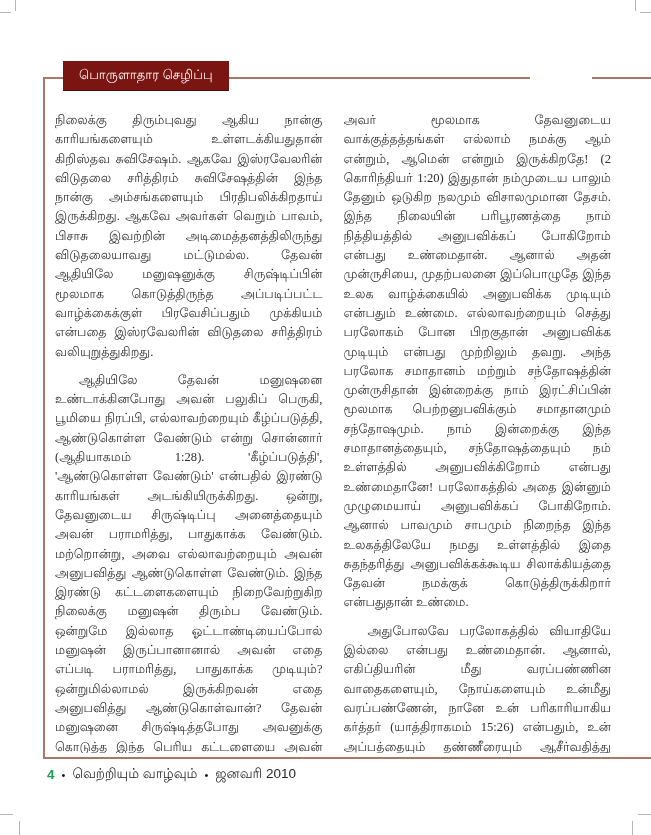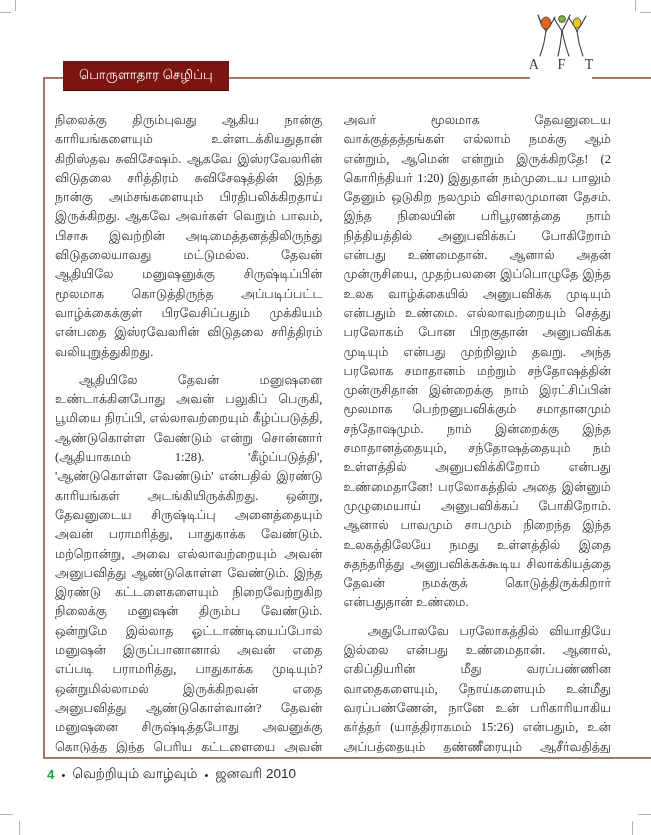--- a/index.html
+++ b/index.html
@@ -73,43 +73,20 @@
 
   <div class="rule rule-top-left"></div>
   <div class="rule rule-top-right"></div>
   <div class="rule rule-left"></div>
   <div class="rule rule-bottom"></div>
 
   <div class="title-box">
     <span>பொருளாதார செழிப்பு</span>
   </div>
 
-  <div class="logo">
-    <svg width="62" height="46" viewBox="0 0 62 46">
-      <g fill="none" stroke="#3a3a3a" stroke-width="1.1" stroke-linecap="round">
-
-        <path d="M7,3 C9,10 12,15 15,19"></path>
-        <path d="M24,5 C21,11 18,15 15,19"></path>
-        <path d="M15,19 C14,28 12,36 9,44"></path>
-
-        <path d="M23,6 C26,12 29,16 31,19"></path>
-        <path d="M39,3 C36,10 33,15 31,19"></path>
-        <path d="M31,19 C30,28 29,36 27,44"></path>
-        <path d="M31,19 C33,28 35,36 38,44"></path>
-
-        <path d="M38,6 C41,11 44,15 46,19"></path>
-        <path d="M55,4 C52,10 49,15 46,19"></path>
-        <path d="M46,19 C47,28 49,36 52,44"></path>
-      </g>
-      <ellipse cx="15" cy="11" rx="5" ry="6" fill="#e4641c" stroke="#3a3a3a" stroke-width="0.8"></ellipse>
-      <circle cx="31" cy="7" r="3.4" fill="#86b23c" stroke="#3a3a3a" stroke-width="0.8"></circle>
-      <ellipse cx="46" cy="11" rx="4" ry="5" fill="#e9c91f" stroke="#3a3a3a" stroke-width="0.8"></ellipse>
-    </svg>
-    <span class="logo-text">A F T</span>
-  </div>
 
   <div class="columns">
     <div class="col">
       <p class="para no-indent">நிலைக்கு திரும்புவது ஆகிய நான்கு காரியங்களையும் உள்ளடக்கியதுதான் கிறிஸ்தவ சுவிசேஷம். ஆகவே இஸ்ரவேலரின் விடுதலை சரித்திரம் சுவிசேஷத்தின் இந்த நான்கு அம்சங்களையும் பிரதிபலிக்கிறதாய் இருக்கிறது. ஆகவே அவர்கள் வெறும் பாவம், பிசாசு இவற்றின் அடிமைத்தனத்திலிருந்து விடுதலையாவது மட்டுமல்ல. தேவன் ஆதியிலே மனுஷனுக்கு சிருஷ்டிப்பின் மூலமாக கொடுத்திருந்த அப்படிப்பட்ட வாழ்க்கைக்குள் பிரவேசிப்பதும் முக்கியம் என்பதை இஸ்ரவேலரின் விடுதலை சரித்திரம் வலியுறுத்துகிறது.</p>
       <p class="para">ஆதியிலே தேவன் மனுஷனை உண்டாக்கினபோது அவன் பலுகிப் பெருகி, பூமியை நிரப்பி, எல்லாவற்றையும் கீழ்ப்படுத்தி, ஆண்டுகொள்ள வேண்டும் என்று சொன்னார் (ஆதியாகமம் 1:28). 'கீழ்ப்படுத்தி', 'ஆண்டுகொள்ள வேண்டும்' என்பதில் இரண்டு காரியங்கள் அடங்கியிருக்கிறது. ஒன்று, தேவனுடைய சிருஷ்டிப்பு அனைத்தையும் அவன் பராமரித்து, பாதுகாக்க வேண்டும். மற்றொன்று, அவை எல்லாவற்றையும் அவன் அனுபவித்து ஆண்டுகொள்ள வேண்டும். இந்த இரண்டு கட்டளைகளையும் நிறைவேற்றுகிற நிலைக்கு மனுஷன் திரும்ப வேண்டும். ஒன்றுமே இல்லாத ஓட்டாண்டியைப்போல் மனுஷன் இருப்பானானால் அவன் எதை எப்படி பராமரித்து, பாதுகாக்க முடியும்? ஒன்றுமில்லாமல் இருக்கிறவன் எதை அனுபவித்து ஆண்டுகொள்வான்? தேவன் மனுஷனை சிருஷ்டித்தபோது அவனுக்கு கொடுத்த இந்த பெரிய கட்டளையை அவன் நிறைவேற்ற வேண்டும் என்றால் இரட்சிப்பின் மூலம் அவன் பலுகிப் பெருகி நிரப்பக் கூடியவனாகவும், எல்லாவற்றையும் கீழ்ப்படுத்தி ஆளக் கூடியவனாகவும் மாற வேண்டும். அதாவது, தேவன் உண்டுபண்ணின எல்லா நன்மையான ஈவுகளையும் பெற்று, அனுபவித்து அவைகளை ஆண்டுகொள்ளுகிறவனாக மாற வேண்டும். இரட்சிப்பு மனுஷனை அப்பேர்ப்பட்ட ஒருவனாக மாற்றுகிறது.</p>
 
     </div>
     <div class="col">
       <p class="para no-indent">அவர் மூலமாக தேவனுடைய வாக்குத்தத்தங்கள் எல்லாம் நமக்கு ஆம் என்றும், ஆமென் என்றும் இருக்கிறதே! (2 கொரிந்தியர் 1:20) இதுதான் நம்முடைய பாலும் தேனும் ஒடுகிற நலமும் விசாலமுமான தேசம். இந்த நிலையின் பரிபூரணத்தை நாம் நித்தியத்தில் அனுபவிக்கப் போகிறோம் என்பது உண்மைதான். ஆனால் அதன் முன்ருசியை, முதற்பலனை இப்பொழுதே இந்த உலக வாழ்க்கையில் அனுபவிக்க முடியும் என்பதும் உண்மை. எல்லாவற்றையும் செத்து பரலோகம் போன பிறகுதான் அனுபவிக்க முடியும் என்பது முற்றிலும் தவறு. அந்த பரலோக சமாதானம் மற்றும் சந்தோஷத்தின் முன்ருசிதான் இன்றைக்கு நாம் இரட்சிப்பின் மூலமாக பெற்றனுபவிக்கும் சமாதானமும் சந்தோஷமும். நாம் இன்றைக்கு இந்த சமாதானத்தையும், சந்தோஷத்தையும் நம் உள்ளத்தில் அனுபவிக்கிறோம் என்பது உண்மைதானே! பரலோகத்தில் அதை இன்னும் முழுமையாய் அனுபவிக்கப் போகிறோம். ஆனால் பாவமும் சாபமும் நிறைந்த இந்த உலகத்திலேயே நமது உள்ளத்தில் இதை சுதந்தரித்து அனுபவிக்கக்கூடிய சிலாக்கியத்தை தேவன் நமக்குக் கொடுத்திருக்கிறார் என்பதுதான் உண்மை.</p>
       <p class="para"><span>அதுபோலவே பரலோகத்தில் வியாதியே இல்லை என்பது உண்மைதான். ஆனால், எகிப்தியரின் மீது வரப்பண்ணின வாதைகளையும், நோய்களையும் உன்மீது வரப்பண்ணேன், நானே உன் பரிகாரியாகிய கர்த்தர் (யாத்திராகமம் 15:26) என்பதும், உன் அப்பத்தையும் தண்ணீரையும் ஆசீர்வதித்து வியாதியை உன்னிலிருந்து விலக்குவேன், உன் ஆயுசுநாட்களை பூரணப்படுத்துவேன், உன் தேசத்திலே மலடு இருப்பதில்லை (உபாகமம் 7:14) என்பதும், அவர் என்னுடைய நோய்களை எல்லாம் ஏற்றுக்கொண்டு, வேதனைகளை எல்லாம் சுமந்தார் (மத்தேயு 8:17) என்பதும், அவருடைய தழும்புகளால் நாம் குணமானோம் (1 பேதுரு 2:24) என்பதும் </span></p>

